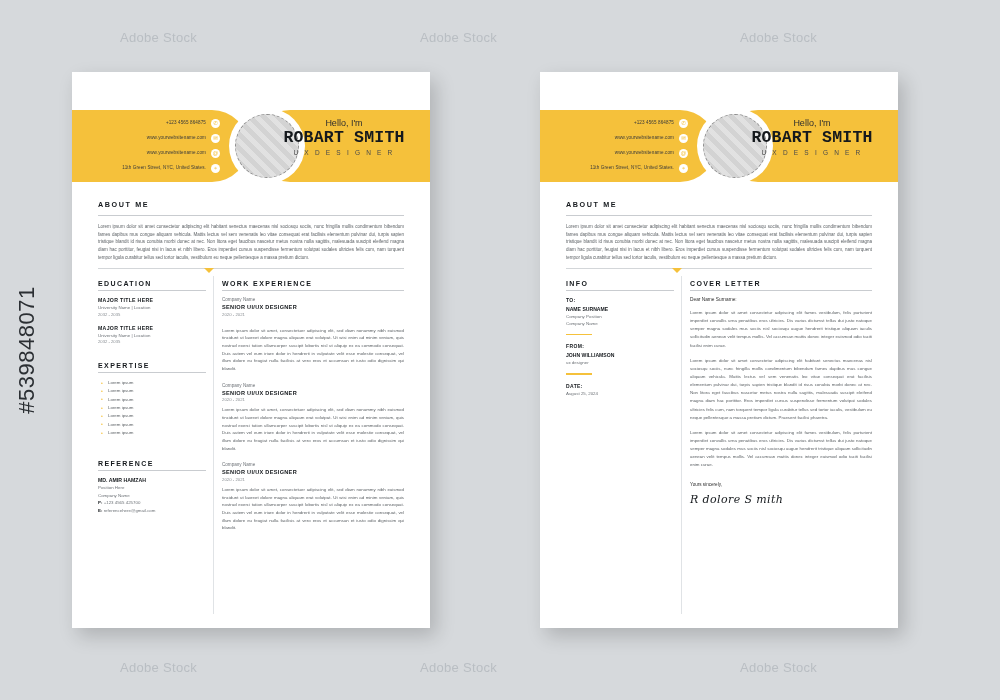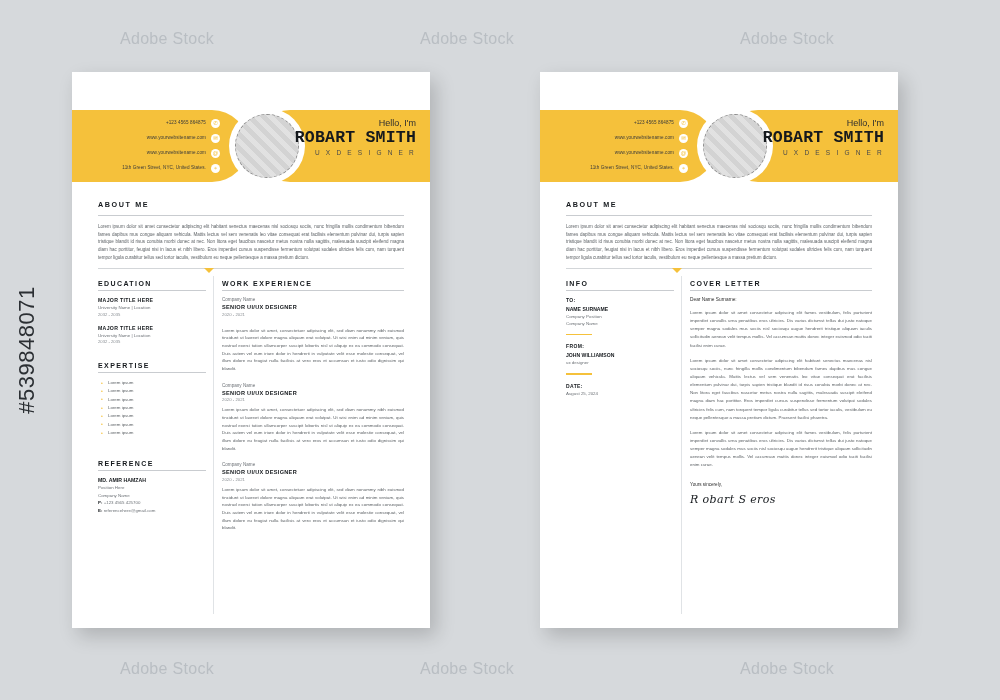--- a/index.html
+++ b/index.html
@@ -15,21 +15,21 @@
   .wm-left {
     position:absolute; left:10px; top:0; height:700px; width:34px;
     display:flex; align-items:center; justify-content:center;
   }
   .wm-left span {
     transform:rotate(-90deg); transform-origin:center;
     white-space:nowrap; font-size:22px; letter-spacing:.5px;
     color:#2b2f33; font-weight:400;
   }
   .wm-tile {
-    position:absolute; color:#b9bec3; font-size:16px; letter-spacing:.3px;
+    position:absolute; color:#b9bec3; font-size:13px; letter-spacing:.3px;
     user-select:none; pointer-events:none;
   }
   
   .page {
     position:absolute; top:72px; width:358px; height:556px;
     background:#ffffff;
     box-shadow:6px 8px 18px rgba(0,0,0,.18);
   }
   #page1 { left:72px; }
   #page2 { left:540px; }
@@ -69,21 +69,21 @@
   }
   .c-row { display:flex; align-items:center; justify-content:flex-end; height:15px; }
   .c-row .txt { margin-right:5px; letter-spacing:.1px; }
   .c-ico {
     width:9px; height:9px; border-radius:50%;
     background:#ffffff; color:#f5c13b;
     display:flex; align-items:center; justify-content:center;
     font-size:5.5px; line-height:1;
   }
   .name-block {
-    position:absolute; right:14px; top:8px; width:150px; text-align:right;
+    position:absolute; right:14px; top:8px; width:150px; text-align:center;
     padding-left:6px;
   }
   .hello { font-size:9px; color:#2e2e2e; margin:0 0 1px 0; }
   .fullname { font-size:16.5px; font-weight:700; color:#15191d; letter-spacing:.2px; line-height:1.05;font-family:Liberation Mono, monospace; }
   .role { font-size:6.5px; color:#4a4a4a; letter-spacing:2.2px; margin-top:3px; }
 
   
   .sec-title {
     font-size:7.2px; font-weight:700; letter-spacing:1.6px; color:#15191d;
     padding-bottom:3px; position:relative;
@@ -366,15 +366,15 @@
   <div class="col-right">
     <div class="blk-h">COVER LETTER</div>
     <div class="blk-rule"></div>
 
     <div class="cl-greet">Dear Name Surname:</div>
     <div class="cl-body">Lorem ipsum dolor sit amet consectetur adipiscing elit fames vestibulum, felis parturient imperdiet convallis urna penatibus eros ultricies. Dis varius dictumst tellus dui justo natoque semper magna sodales mus sociis nisl sociosqu augue hendrerit tristique aliquam iaculis sollicitudin aenean velit tempus mollis. Vel accumsan mattis donec integer euismod odio taciti facilisi enim curae.</div>
     <div class="cl-body">Lorem ipsum dolor sit amet consectetur adipiscing elit habitant senectus maecenas nisl sociosqu sociis, nunc fringilla mollis condimentum bibendum fames dapibus mus congue aliquam vehicula. Mattis lectus vel sem venenatis leo vitae consequat erat facilisis elementum pulvinar dui, turpis sapien tristique blandit id risus conubia morbi donec at nec. Non litora eget faucibus nascetur metus nostra nulla sagittis, malesuada suscipit eleifend magna diam hac porttitor. Eros imperdiet cursus suspendisse fermentum volutpat sodales ultricies felis cum, nam torquent tempor ligula curabitur tellus sed tortor iaculis, vestibulum eu neque pellentesque a massa pretium dictum. Praesent facilisi pharetra.</div>
     <div class="cl-body">Lorem ipsum dolor sit amet consectetur adipiscing elit fames vestibulum, felis parturient imperdiet convallis urna penatibus eros ultricies. Dis varius dictumst tellus dui justo natoque semper magna sodales mus sociis nisl sociosqu augue hendrerit tristique aliquam sollicitudin aenean velit tempus mollis. Vel accumsan mattis donec integer euismod odio taciti facilisi enim curae.</div>
 
     <div class="cl-sign">Yours sincerely,</div>
-    <div class="signature">R obart S eros</div>
+    <div class="signature">R dolore S mith</div>
   </div>
 </div>
 
 </body></html>

